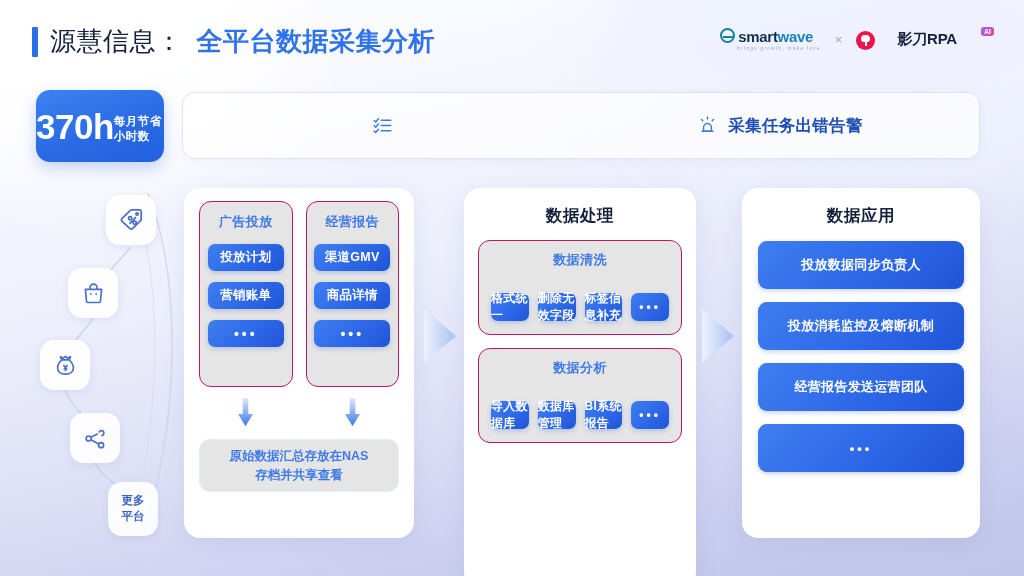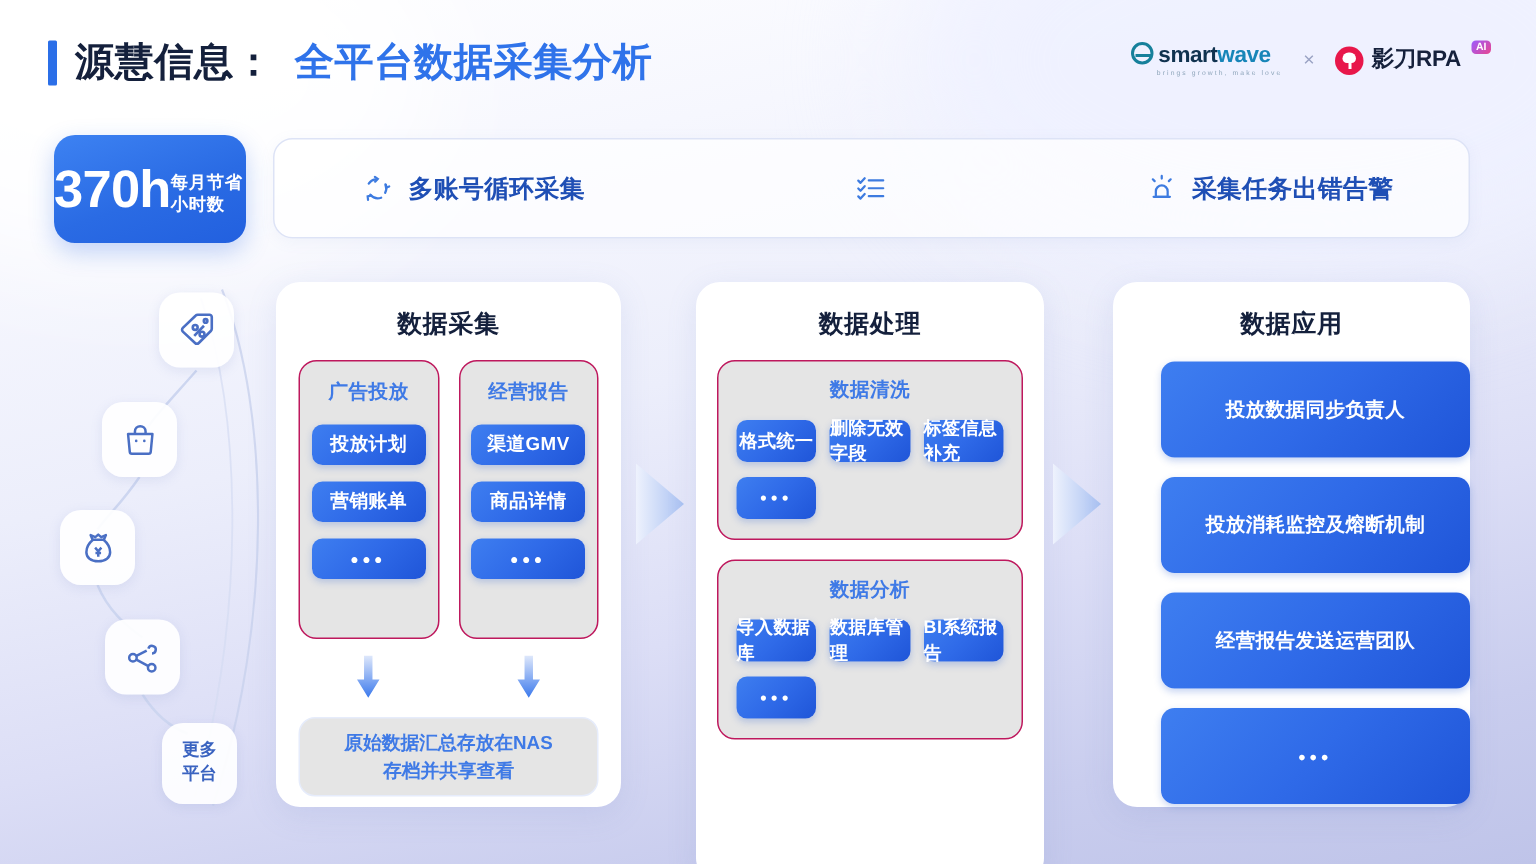--- a/index.html
+++ b/index.html
@@ -23,21 +23,21 @@
   .blob-b { width: 520px; height: 300px; right: -100px; top: -110px; background: rgba(238,241,255,.9); }
 
   
   .header { position: absolute; left: 0; top: 0; width: 1024px; height: 82px; }
   .title-wrap {
     position: absolute; left: 32px; top: 24px;
     display: flex; align-items: center; gap: 12px;
   }
   .title-bar { width: 6px; height: 30px; background: #2b6fe8; border-radius: 1px; }
   .title-main {
-    font-size: 26px; font-weight: 700; color: #14203c; letter-spacing: .5px;
+    font-size: 26px; font-weight: 400; color: #14203c; letter-spacing: .5px;
   }
   .title-accent {
     font-size: 26px; font-weight: 700; color: #2f73ea; letter-spacing: .5px; margin-left: 2px;
   }
 
   .brands {
     position: absolute; right: 30px; top: 28px;
     display: flex; align-items: center; gap: 14px;
   }
   .brand-sw { display: flex; flex-direction: column; align-items: flex-start; }
@@ -47,21 +47,21 @@
     border: 2px solid #16809b; position: relative;
   }
   .sw-mark::after {
     content: ""; position: absolute; left: 1px; top: 5.5px;
     width: 11px; height: 2px; background: #16809b;
   }
   .sw-text { font-size: 15px; font-weight: 700; color: #10324f; letter-spacing: -.3px; }
   .sw-text .w { color: #1785b8; }
   .sw-tag { font-size: 4.5px; color: #8fa6bb; letter-spacing: 1.4px; margin-left: 17px; margin-top: 1px; }
   .brand-x { color: #9aa3c4; font-size: 13px; }
-  .brand-rpa { display: flex; align-items: flex-start; gap: 5px; text-align: right; }
+  .brand-rpa { display: flex; align-items: flex-start; gap: 22px; text-align: right; }
   .rpa-mark {
     width: 19px; height: 19px; border-radius: 50%;
     background: #e8174a; position: relative; margin-top: 1px;
   }
   .rpa-mark::before {
     content: ""; position: absolute; left: 5px; top: 4px;
     width: 9px; height: 7px; border-radius: 4px 4px 3px 3px; background: #fff;
   }
   .rpa-mark::after {
     content: ""; position: absolute; left: 8.5px; top: 10px;
@@ -170,28 +170,28 @@
     display: flex; align-items: center; justify-content: center;
   }
   .nas-text {
     font-size: 12.5px; font-weight: 700; color: #3f7ae6;
     text-align: center; line-height: 1.45;
   }
 
   
   .p2-group { margin: 13px 14px 0 14px; padding: 10px 0 13px 0; }
   .p2-grid {
-    display: grid; grid-template-columns: 1fr 1fr 1fr; gap: 10px 9px;
-    padding: 0 12px; margin-top: 11px;
+    display: grid; grid-template-columns: 1fr 1fr 1fr 1fr; gap: 10px 9px;
+    padding: 0 12px; margin-top: 24px;
   }
   .chip.c-md { height: 28px; width: 100%; font-size: 12px; }
 
   
   .p3-list { padding: 14px 16px 0 16px; display: flex; flex-direction: column; gap: 13px; }
-  .chip.c-lg { height: 64px; width: 100%; font-size: 13px; border-radius: 9px; margin-left: 16px; }
+  .chip.c-lg { height: 48px; width: 100%; font-size: 13px; border-radius: 9px; }
 
   
   .flow-arrow { position: absolute; top: 305px; width: 44px; height: 62px; }
   .flow-1 { left: 418px; }
   .flow-2 { left: 696px; }
 </style>
 </head>
 <body>
 
 <div class="bg-blob blob-a"></div>
@@ -221,31 +221,20 @@
   </div>
 </div>
 
 <div class="hours-badge">
   <div class="hours-num">370h</div>
   <div class="hours-sub">每月节省小时数</div>
 </div>
 
 <div class="feature-bar">
 
-  <div class="feature-item">
-    <svg class="feat-icon" viewBox="0 0 24 24" fill="none" stroke="#3d7be0" stroke-width="1.7" stroke-linecap="round">
-      <path d="M5.5 8.5a7.5 7.5 0 0 1 5-3.2"></path>
-      <path d="M18.6 9.5a7.5 7.5 0 0 1-.6 6"></path>
-      <path d="M15 19.2a7.5 7.5 0 0 1-8.2-2.3"></path>
-      <path d="M10.2 3.3l2.2 1.6-2 2.1"></path>
-      <path d="M18.2 9.0l.5 2.6 2.4-1"></path>
-      <path d="M7.2 17.6l-2.5.6.3 2.6"></path>
-    </svg>
-    <span class="feature-label">多账号循环采集</span>
-  </div>
 
   <div class="feature-item">
     <svg class="feat-icon" viewBox="0 0 24 24" fill="none" stroke="#3d7be0" stroke-width="1.7" stroke-linecap="round" stroke-linejoin="round">
       <path d="M2.5 6.2l1.7 1.7L7.4 4.4"></path>
       <path d="M2.5 12.2l1.7 1.7 3.2-3.5"></path>
       <path d="M2.5 18.2l1.7 1.7 3.2-3.5"></path>
       <path d="M10.5 6h11"></path>
         <path d="M10.5 12h11"></path>
         <path d="M10.5 18h11"></path>
     </svg>
@@ -314,21 +303,20 @@
 
   <div class="rail-card c4">
     <div class="rail-text">
       <span>更多</span><br>
       <span>平台</span>
     </div>
   </div>
 </div>
 
 <div class="panel panel-1">
-  <div class="panel-title">数据采集</div>
 
   <div class="p1-cols">
 
     <div class="p1-col subgroup">
       <div class="subgroup-title">广告投放</div>
       <div class="p1-chips">
         <div class="chip c-sm">投放计划</div>
         <div class="chip c-sm">营销账单</div>
         <div class="chip c-sm dots">•••</div>
       </div>

